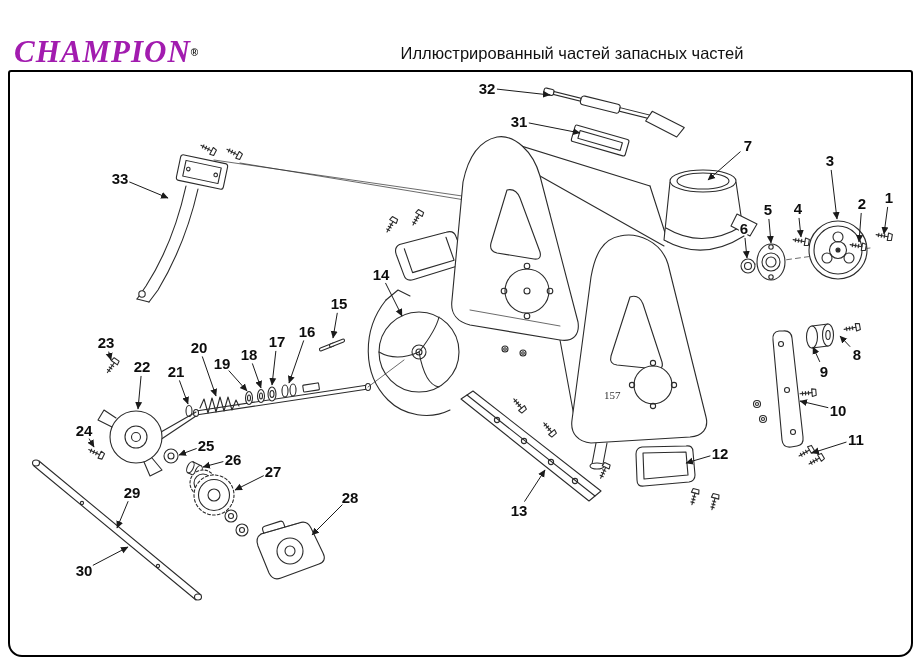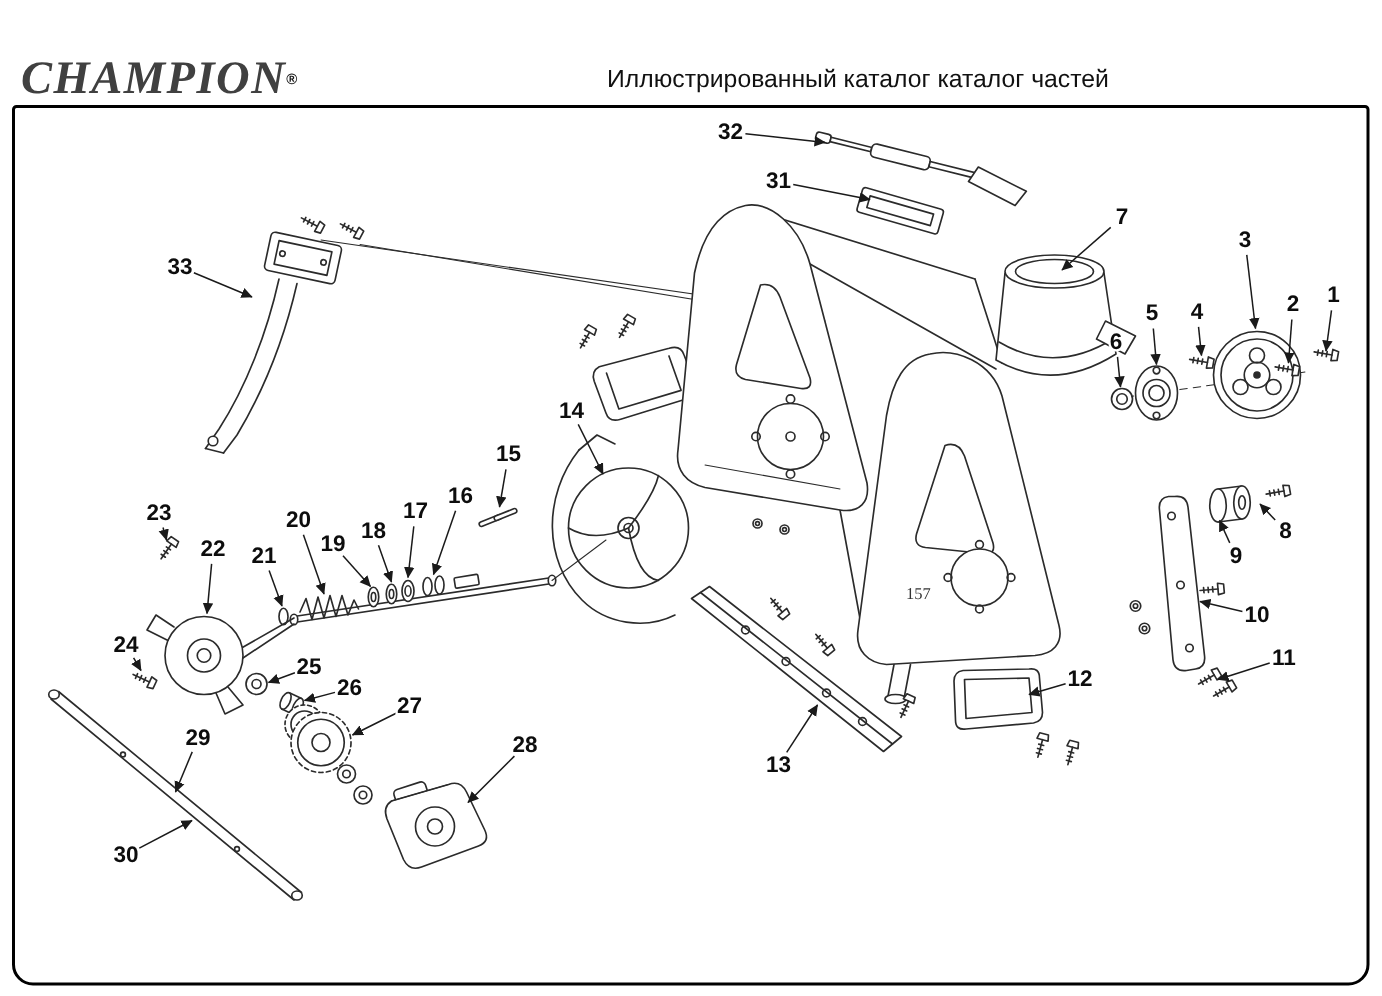--- a/index.html
+++ b/index.html
@@ -12,21 +12,21 @@
     position:absolute; left:8px; right:8px; top:70px; bottom:7px;
     border:2.5px solid #000; border-radius:3px 3px 14px 14px;
   }
   .header {
     position:absolute; top:6px; left:14px; right:16px; height:62px;
     display:flex; align-items:flex-end;
   }
   .logo { width:225px; line-height:1; padding-bottom:1px; }
   .brand {
     font-family:"Liberation Serif", serif; font-weight:700; font-style:italic;
-    font-size:31px; letter-spacing:1px; color:#404040;
+    font-size:31px; letter-spacing:1px; color:#a21caf;
   }
   .reg { font-size:10px; vertical-align:super; font-weight:700; }
   .tagline {
     font-family:"Liberation Serif", serif; font-style:italic; font-weight:700;
     font-size:15px; text-align:right; padding-right:14px; margin-top:-2px;
     color:#1a1a1a; text-shadow:0 0 1px rgba(197,160,40,0.85);
   }
   .title { flex:1; text-align:center; font-size:16.5px; padding-bottom:5px; }
   .model { font-size:16px; padding-bottom:5px; white-space:nowrap; }
 
@@ -48,21 +48,21 @@
 <body>
 
 <div class="page">
 
   <div class="header">
     <div class="logo">
       <div class="brand-line">
         <span class="brand">CHAMPION</span><span class="reg">®</span>
       </div>
     </div>
-    <div class="title">Иллюстрированный каталог каталог частей</div>
+    <div class="title">Иллюстрированный частей запасных частей</div>
   </div>
 
   <div class="frame"></div>
 
   <svg class="diagram" width="921" height="664" viewBox="0 0 921 664">
     <defs>
       <marker id="arr" markerWidth="8" markerHeight="8" refX="7" refY="4" orient="auto">
         <path d="M0,0.5 L7.5,4 L0,7.5 Z" fill="#1a1a1a"></path>
       </marker>
       <g id="bolt-shape">

